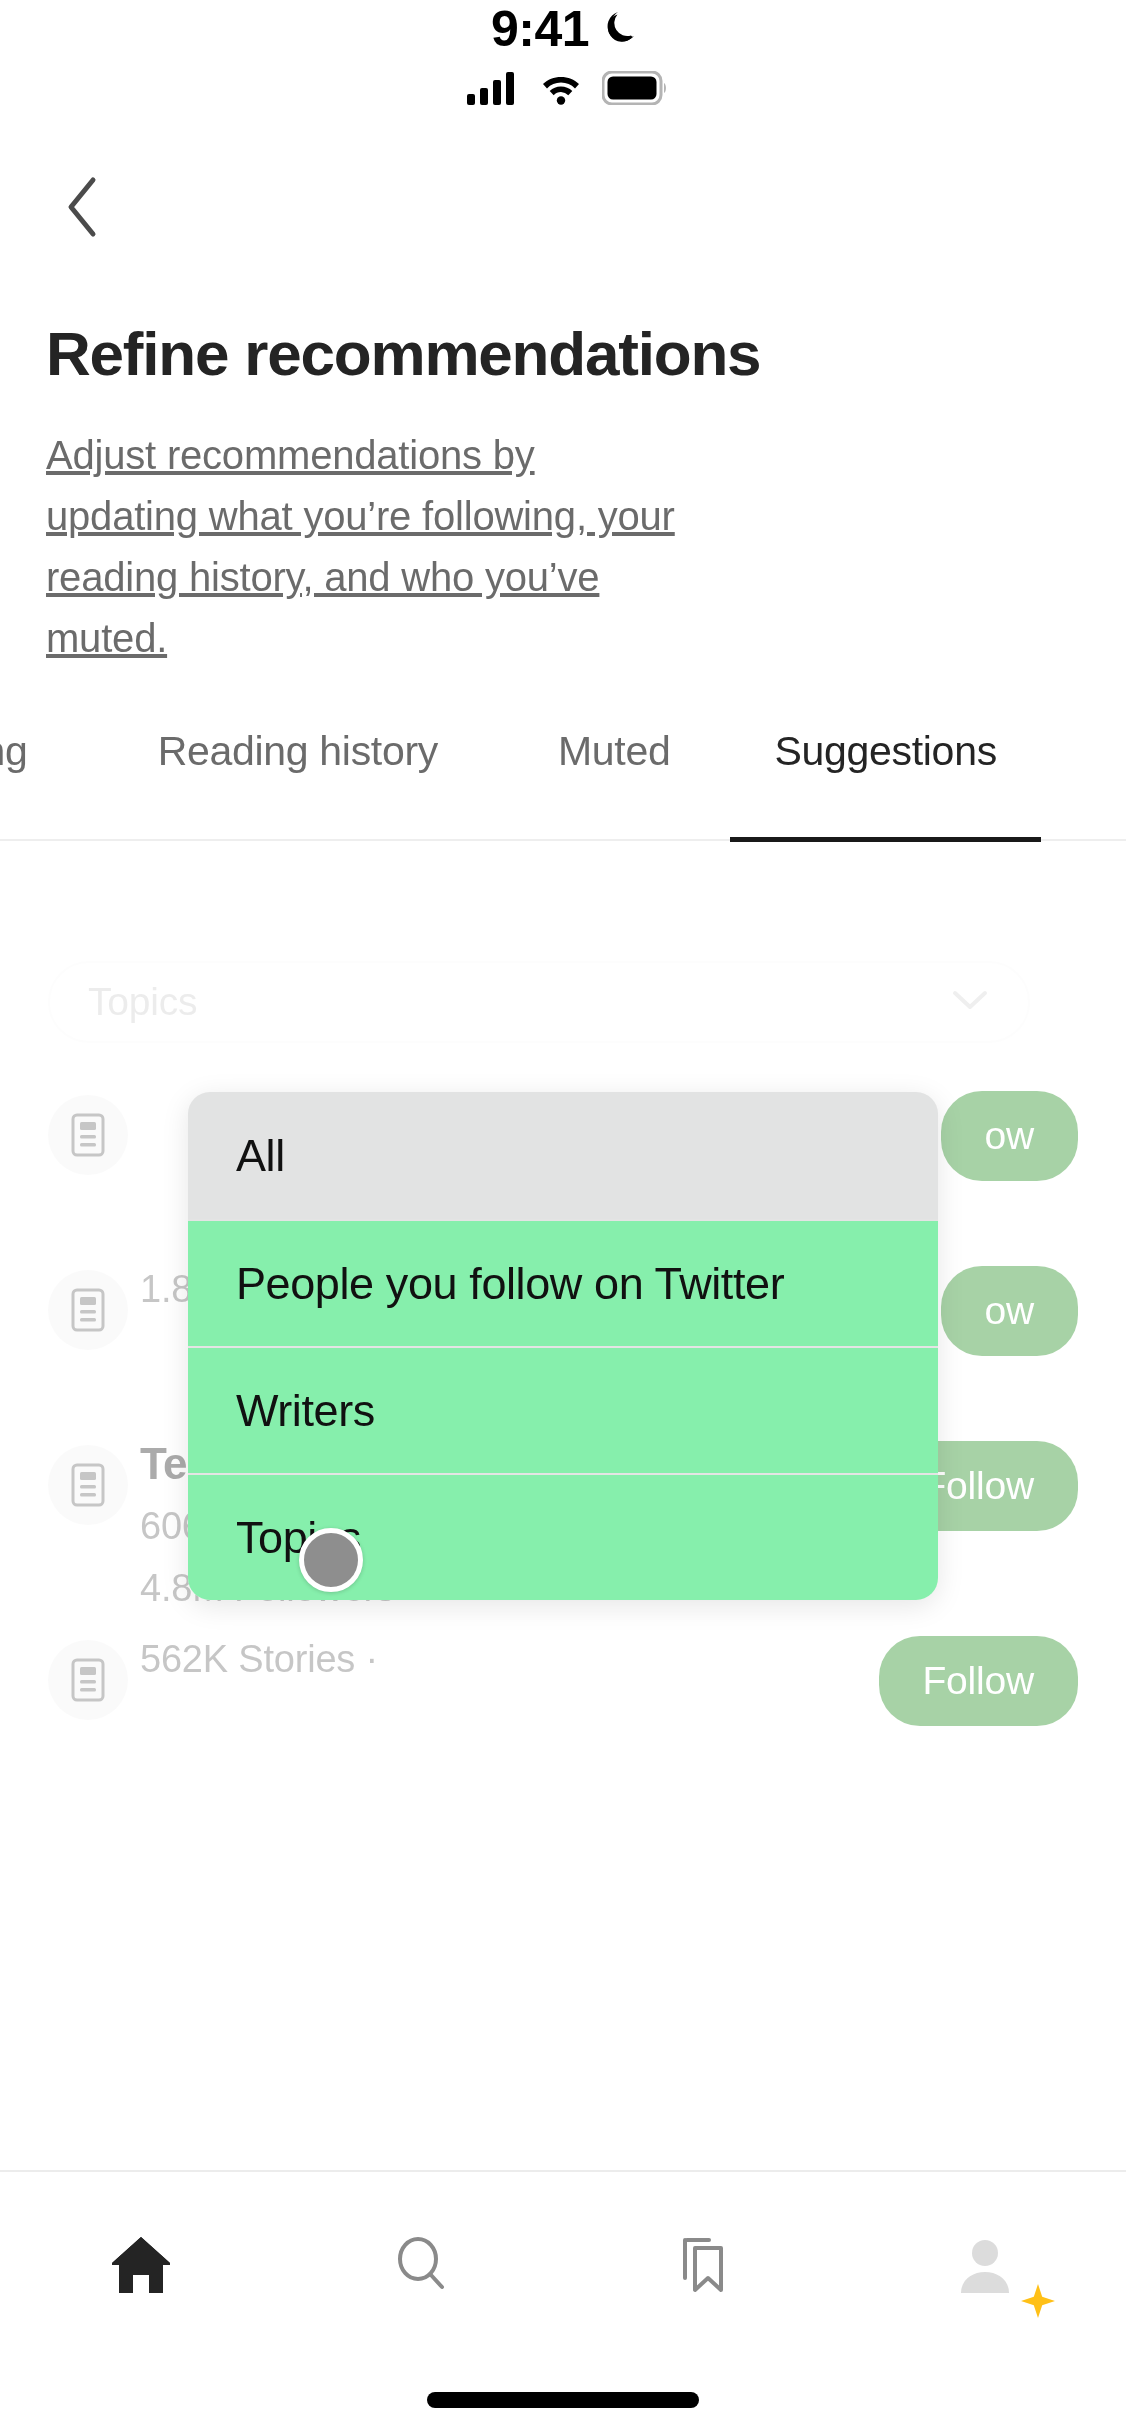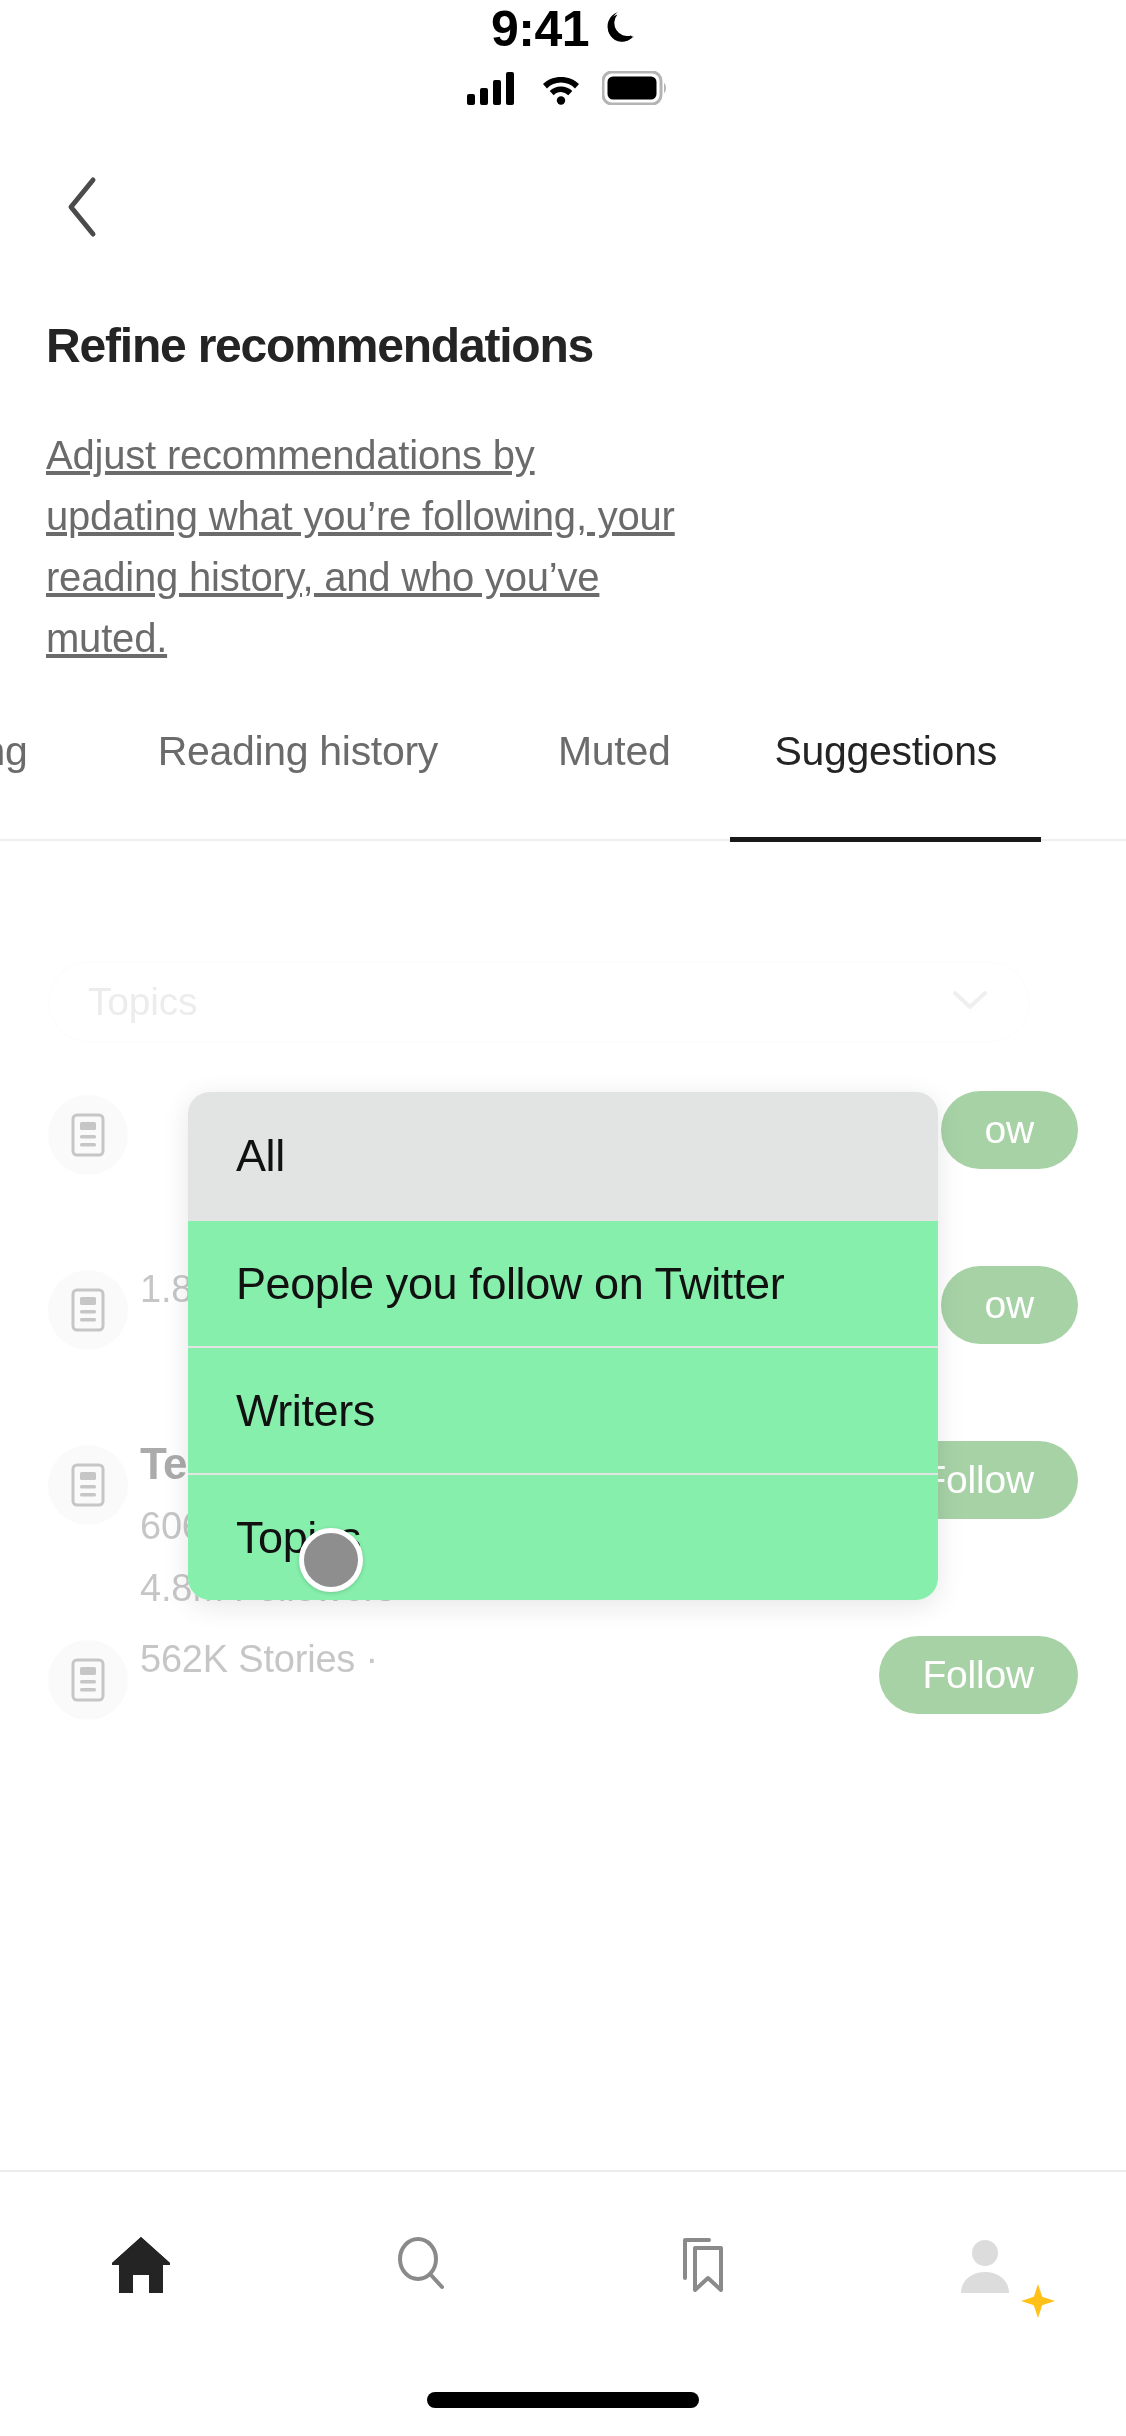--- a/index.html
+++ b/index.html
@@ -52,21 +52,21 @@
     position: absolute;
     top: 170px; left: 46px;
     width: 78px; height: 78px;
     display: flex;
     align-items: center;
     justify-content: center;
   }
   .page-title {
     position: absolute;
     top: 320px; left: 46px;
-    font-size: 48px;
+    font-size: 62px;
     font-weight: 700;
     color: #242424;
     letter-spacing: -1.2px;
     line-height: 1.1;
   }
   .page-desc {
     position: absolute;
     top: 425px; left: 46px;
     width: 640px;
     font-size: 40px;
@@ -176,21 +176,21 @@
   }
   .topic-meta {
     font-size: 38px;
     color: #6b6b6b;
     line-height: 62px;
     letter-spacing: -0.2px;
   }
   .follow-btn {
     position: absolute;
     right: 48px; top: 8px;
-    height: 78px;
+    height: 90px;
     padding: 16px 44px;
     border: none;
     border-radius: 41px;
     background: #1a8917;
     color: #ffffff;
     font-size: 39px;
     font-family: "Liberation Sans", sans-serif;
     letter-spacing: -0.2px;
     display: flex;
     align-items: center;

